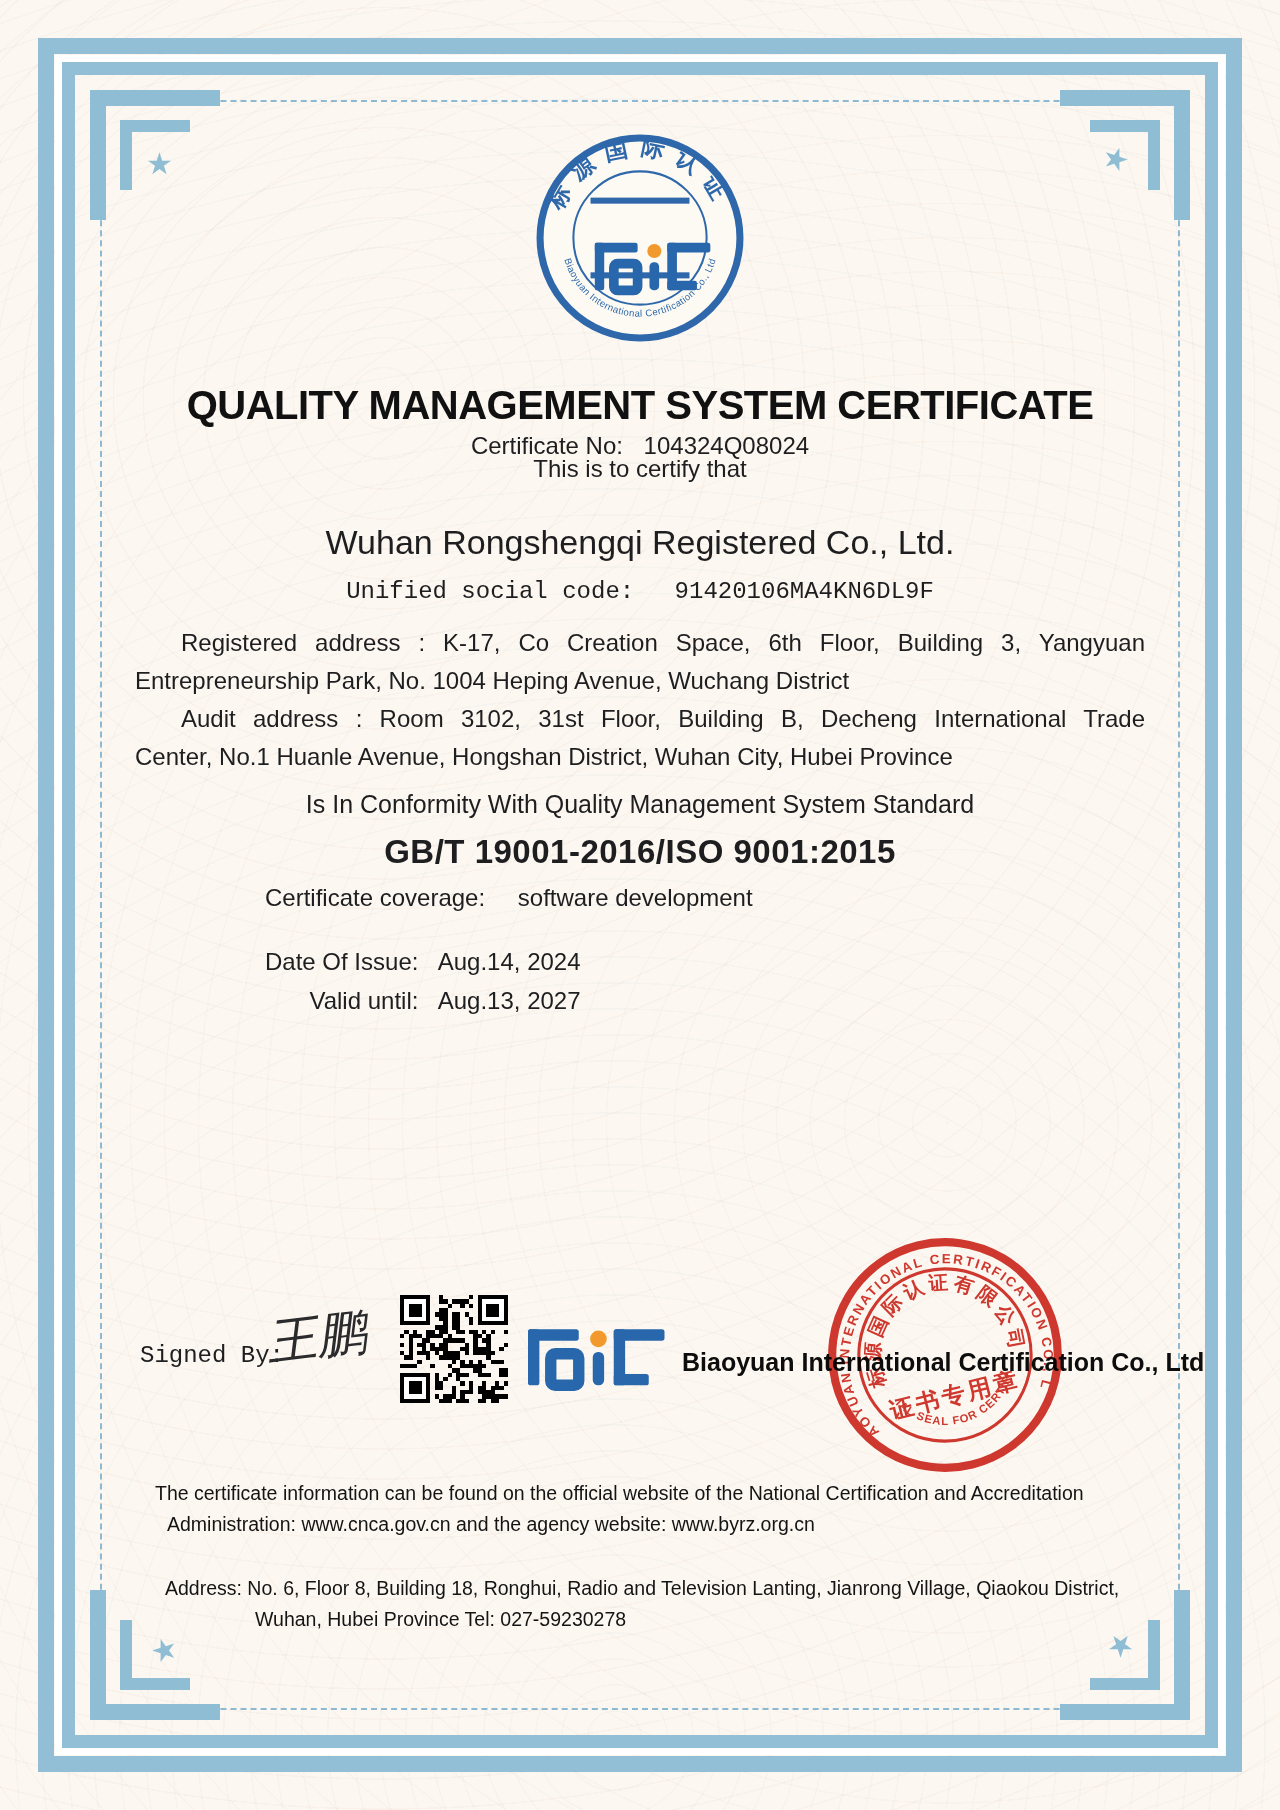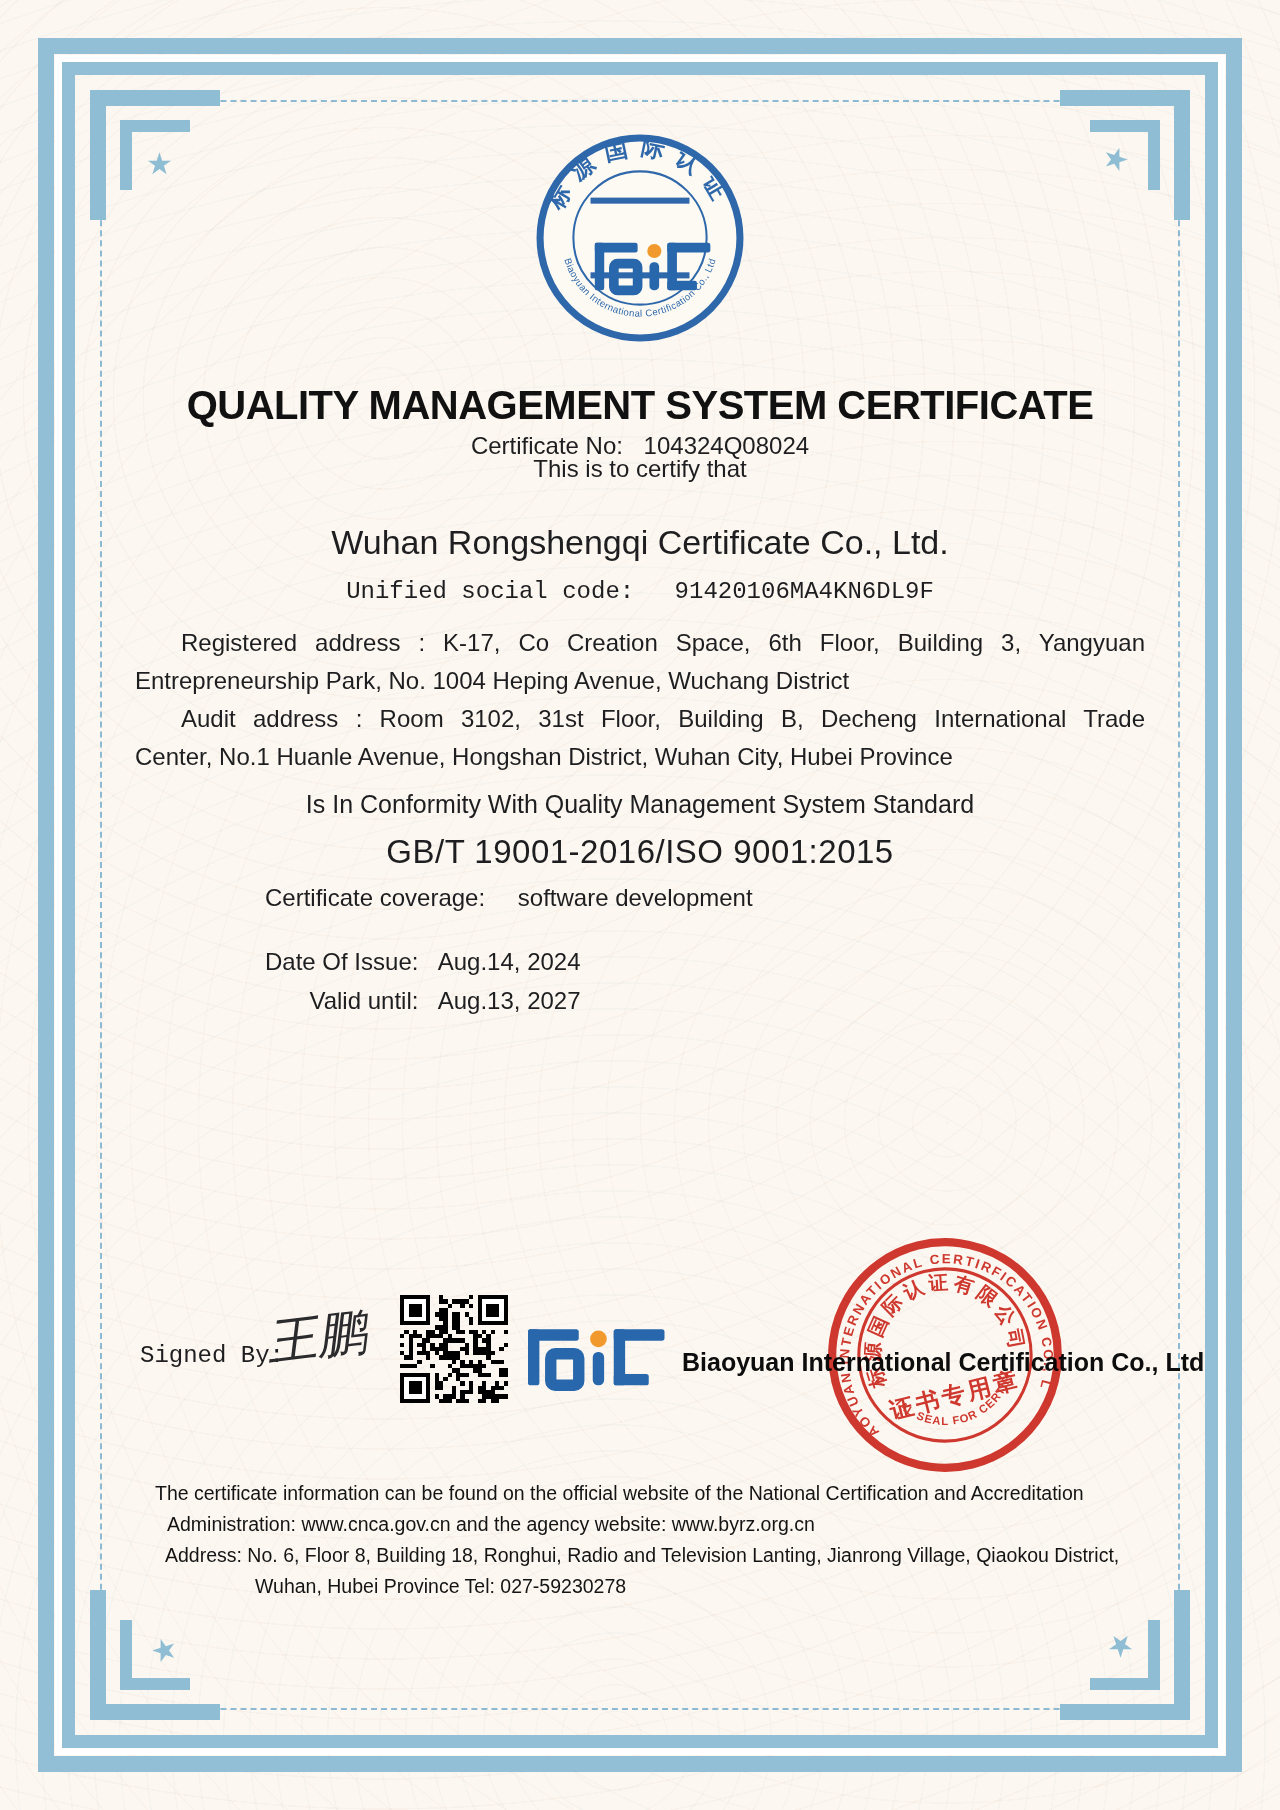--- a/index.html
+++ b/index.html
@@ -26,40 +26,40 @@
   .title{top:383px;font-size:40px;font-weight:800;letter-spacing:-.5px;color:#111;}
   .certno{top:432px;font-size:24px;}
   .certify{top:455px;font-size:24px;}
   .company{top:523px;font-size:34px;}
   .code{top:578px;font-size:24px;font-family:Liberation Mono, monospace;}
   .addr{position:absolute;left:135px;width:1010px;font-size:24px;line-height:38px;}
   .addr .j{text-align:justify;text-align-last:justify;text-indent:46px;}
   .reg{top:624px;}
   .audit{top:700px;}
   .conformity{top:790px;font-size:25px;}
-  .standard{top:833px;font-size:33px;font-weight:400;letter-spacing:.5px;}
+  .standard{top:833px;font-size:33px;font-weight:700;letter-spacing:.5px;}
   .leftblock{position:absolute;left:265px;text-align:right;font-size:24px;}
   .coverage{top:884px;}
   .dates{top:942px;line-height:39px;}
   .notes{position:absolute;left:0;right:150px;top:1038px;text-align:center;font-size:18px;line-height:30px;color:#141414;}
   .gap{display:inline-block;width:26px;}
   .gap-s{display:inline-block;width:14px;}
 
   .signrow{position:absolute;left:0;top:0;width:1280px;height:0;}
   .signedby{position:absolute;left:140px;top:1342px;font-size:24px;font-family:Liberation Mono, monospace;}
   .signature{position:absolute;left:266px;top:1304px;font-size:50px;font-style:italic;font-family:"DejaVu Serif",serif;transform:rotate(-7deg);color:#2b2b2e;}
   .qr{position:absolute;left:400px;top:1295px;width:108px;height:108px;}
   .biclogo{position:absolute;left:528px;top:1322px;}
   .issuer{position:absolute;left:682px;top:1348px;font-size:25px;font-weight:bold;color:#0d0d0d;}
 
   .seal{position:absolute;left:824px;top:1234px;width:242px;height:242px;transform:rotate(-14deg);mix-blend-mode:multiply;opacity:.93;}
 
   .footer{position:absolute;left:155px;top:1478px;width:990px;font-size:19.5px;line-height:31px;text-align:left;color:#141414;}
   .footer .f2{padding-left:12px;}
-  .footer .f3{padding-left:10px;}
+  .footer .f3{padding-left:10px;margin-top:33px;}
   .footer .f4{padding-left:100px;}
 </style>
 </head>
 <body>
 
 <svg width="0" height="0" style="position:absolute" aria-hidden="true">
   <defs>
     <symbol id="bicg" viewBox="0 0 160 84">
       <g fill="#2867ac">
         <rect x="0" y="8" width="58" height="13" rx="3"></rect>
@@ -124,21 +124,21 @@
 
   <div class="line title">QUALITY MANAGEMENT SYSTEM CERTIFICATE</div>
 
   <div class="line certno">
     <span>Certificate No:</span><span class="gap-s"></span>
     <span>104324Q08024</span>
   </div>
 
   <div class="line certify">This is to certify that</div>
 
-  <div class="line company">Wuhan Rongshengqi Certificate Co., Ltd.</div>
+  <div class="line company">Wuhan Rongshengqi Registered Co., Ltd.</div>
 
   <div class="line code">
     <span>Unified social code:</span><span class="gap"></span>
     <span>91420106MA4KN6DL9F</span>
   </div>
 
   <div class="addr reg">
     <div class="j">Registered address :  K-17, Co Creation Space, 6th Floor, Building 3, Yangyuan</div>
     <div>Entrepreneurship Park, No. 1004 Heping Avenue, Wuchang District</div>
   </div>

